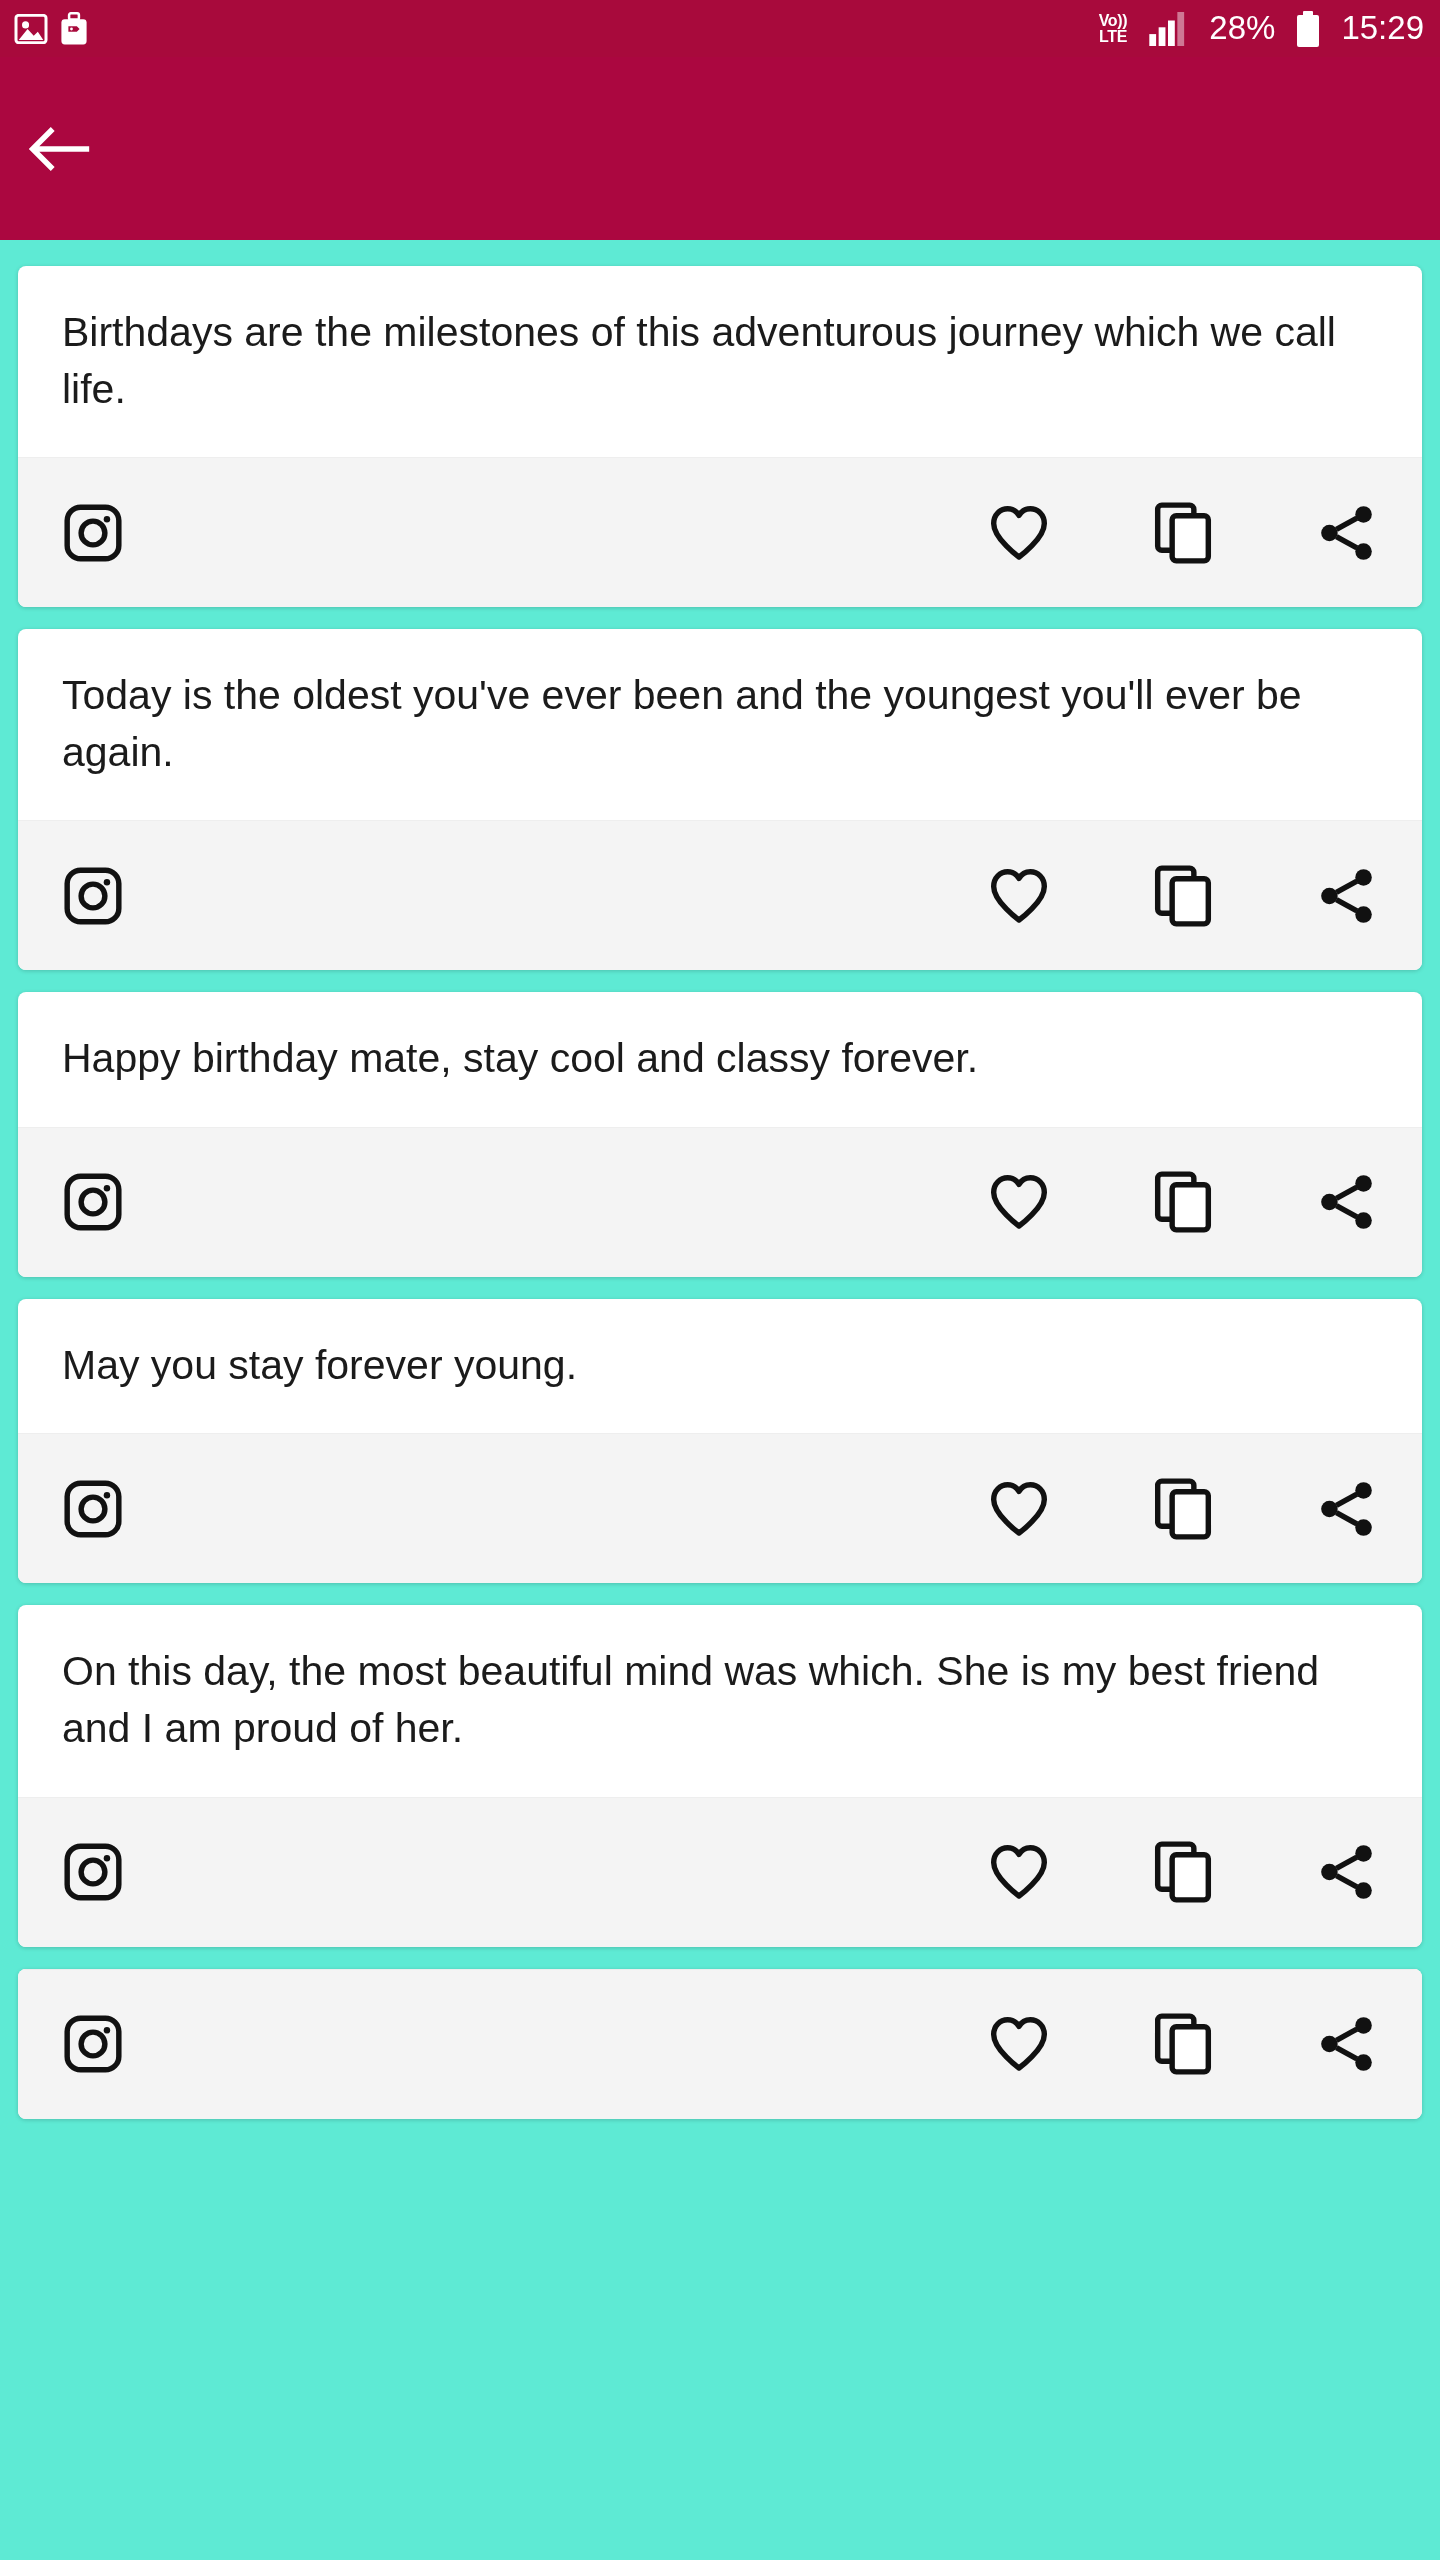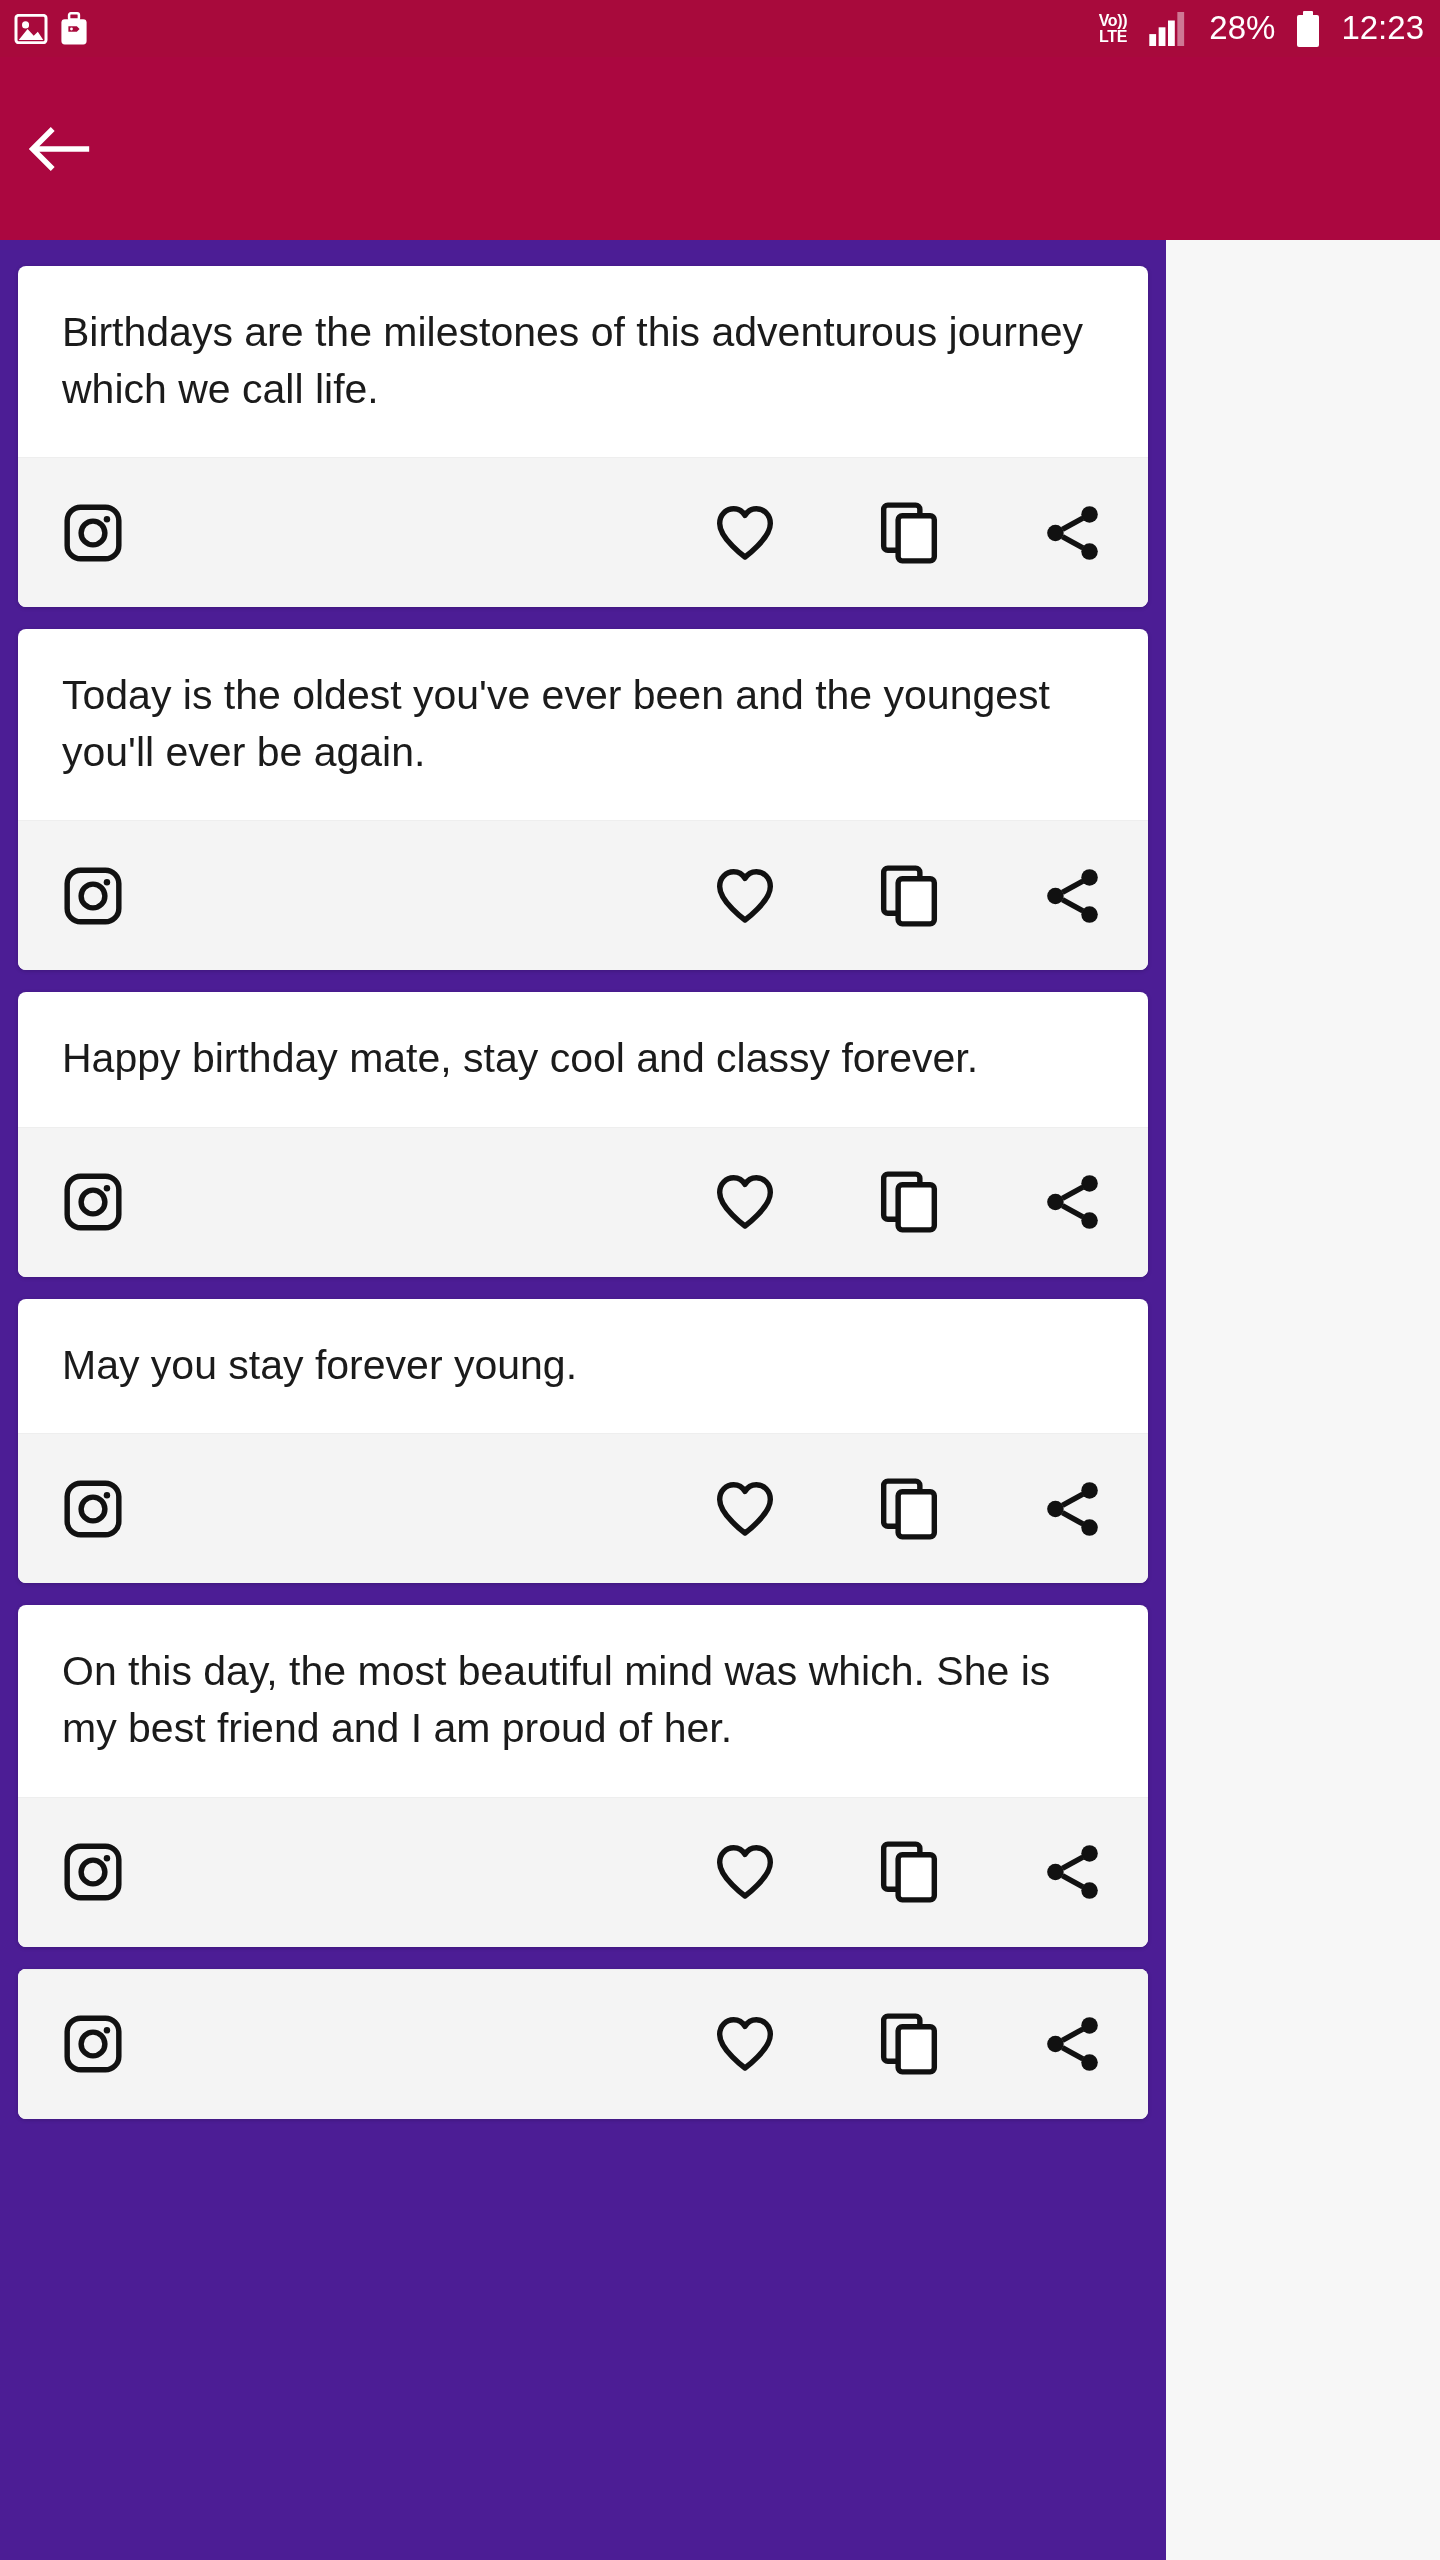--- a/index.html
+++ b/index.html
@@ -62,22 +62,22 @@
     color:#ffffff;
     font-size:48px;
     font-weight:bold;
     letter-spacing:0.5px;
     pointer-events:none;
   }
 
   
   .scroll-area{
     position:absolute; top:240px; left:0;
-    width:1166px; height:2320px;
-    background:#4c1d95;
+    width:1440px; height:2320px;
+    background:#5eead4;
     padding:0 0 9px 0;
     overflow:hidden;
   }
   .card{
     margin:22px 18px 0 18px;
     background:#ffffff;
     border-radius:8px;
     box-shadow:0 1px 4px rgba(0,0,0,0.18);
     overflow:hidden;
   }
@@ -142,21 +142,21 @@
           <rect x="5.5" y="9" width="4" height="11" fill="#fff"></rect>
           <rect x="11" y="5" width="4" height="15" fill="#fff"></rect>
           <rect x="16.5" y="0" width="4" height="20" fill="#ffffff" opacity="0.45"></rect>
         </svg>
       </span>
       <span class="sb-text">28%</span>
       <span class="battery">
         <span class="cap"></span>
           <span class="body"></span>
       </span>
-      <span class="sb-text">12:23</span>
+      <span class="sb-text">15:29</span>
     </div>
   </div>
 
   <div class="toolbar">
     <div class="back-btn">
       <span>
         <svg width="62" height="54" viewBox="0 0 34 28">
           <path d="M33 14 H3 M13 3 L2 14 L13 25" fill="none" stroke="#fff" stroke-width="3" stroke-linecap="butt" stroke-linejoin="miter"></path>
         </svg>
       </span>

